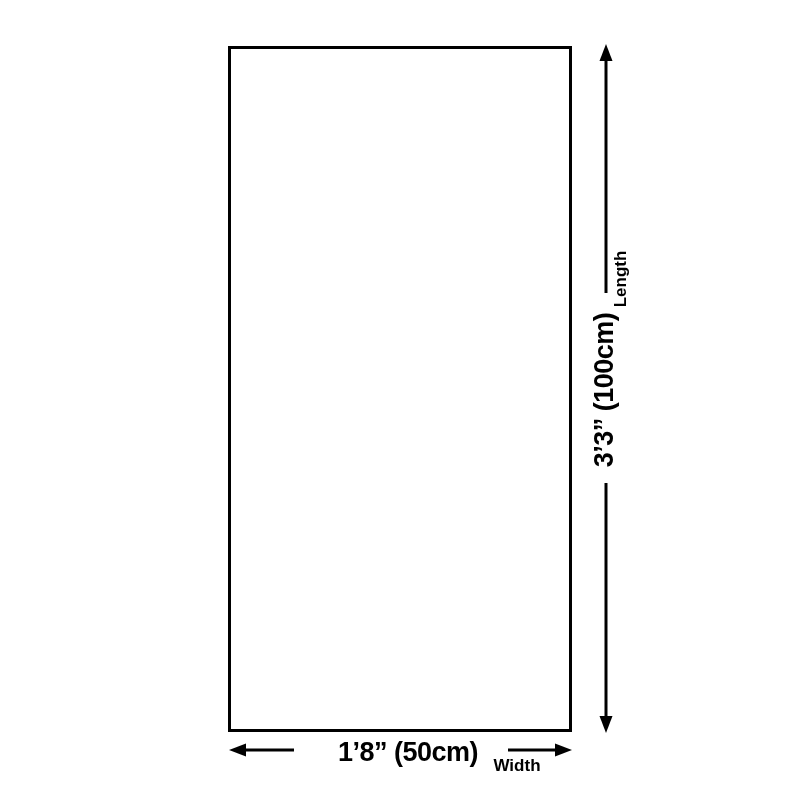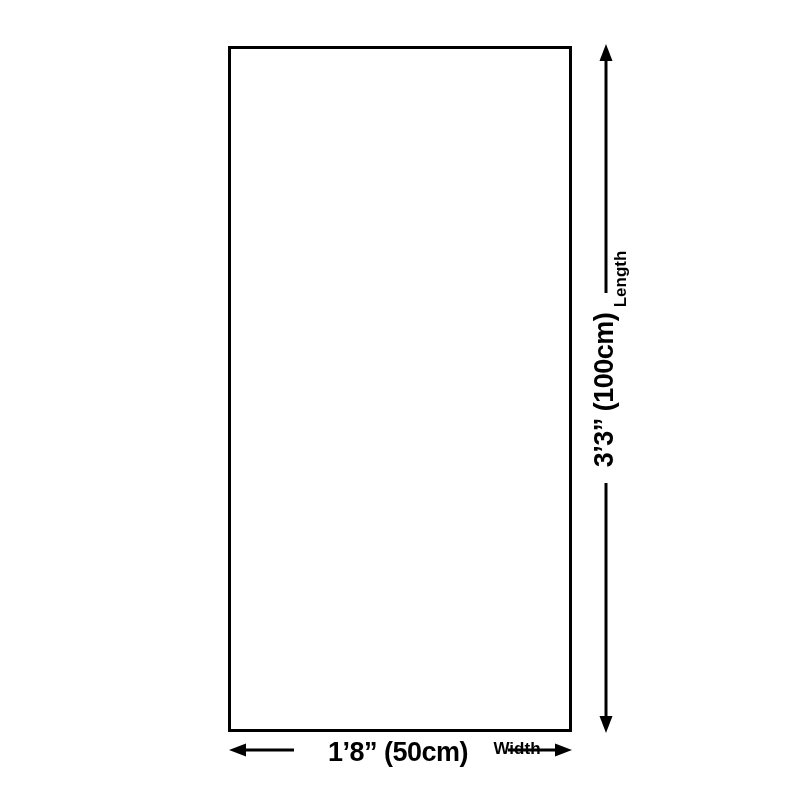--- a/index.html
+++ b/index.html
@@ -53,27 +53,27 @@
     left: 604px;
     top: 390px;
     transform: translate(-50%, -50%) rotate(-90deg);
   }
   .length-axis {
     left: 620px;
     top: 279px;
     transform: translate(-50%, -50%) rotate(-90deg);
   }
   .width-value {
-    left: 398px;
+    left: 408px;
     top: 752px;
     transform: translate(-50%, -50%);
   }
   .width-axis {
     left: 517px;
-    top: 748px;
+    top: 765px;
     transform: translate(-50%, -50%);
   }
 </style>
 </head>
 <body>
 
 <div class="stage">
 
   <div class="outline"></div>
 

